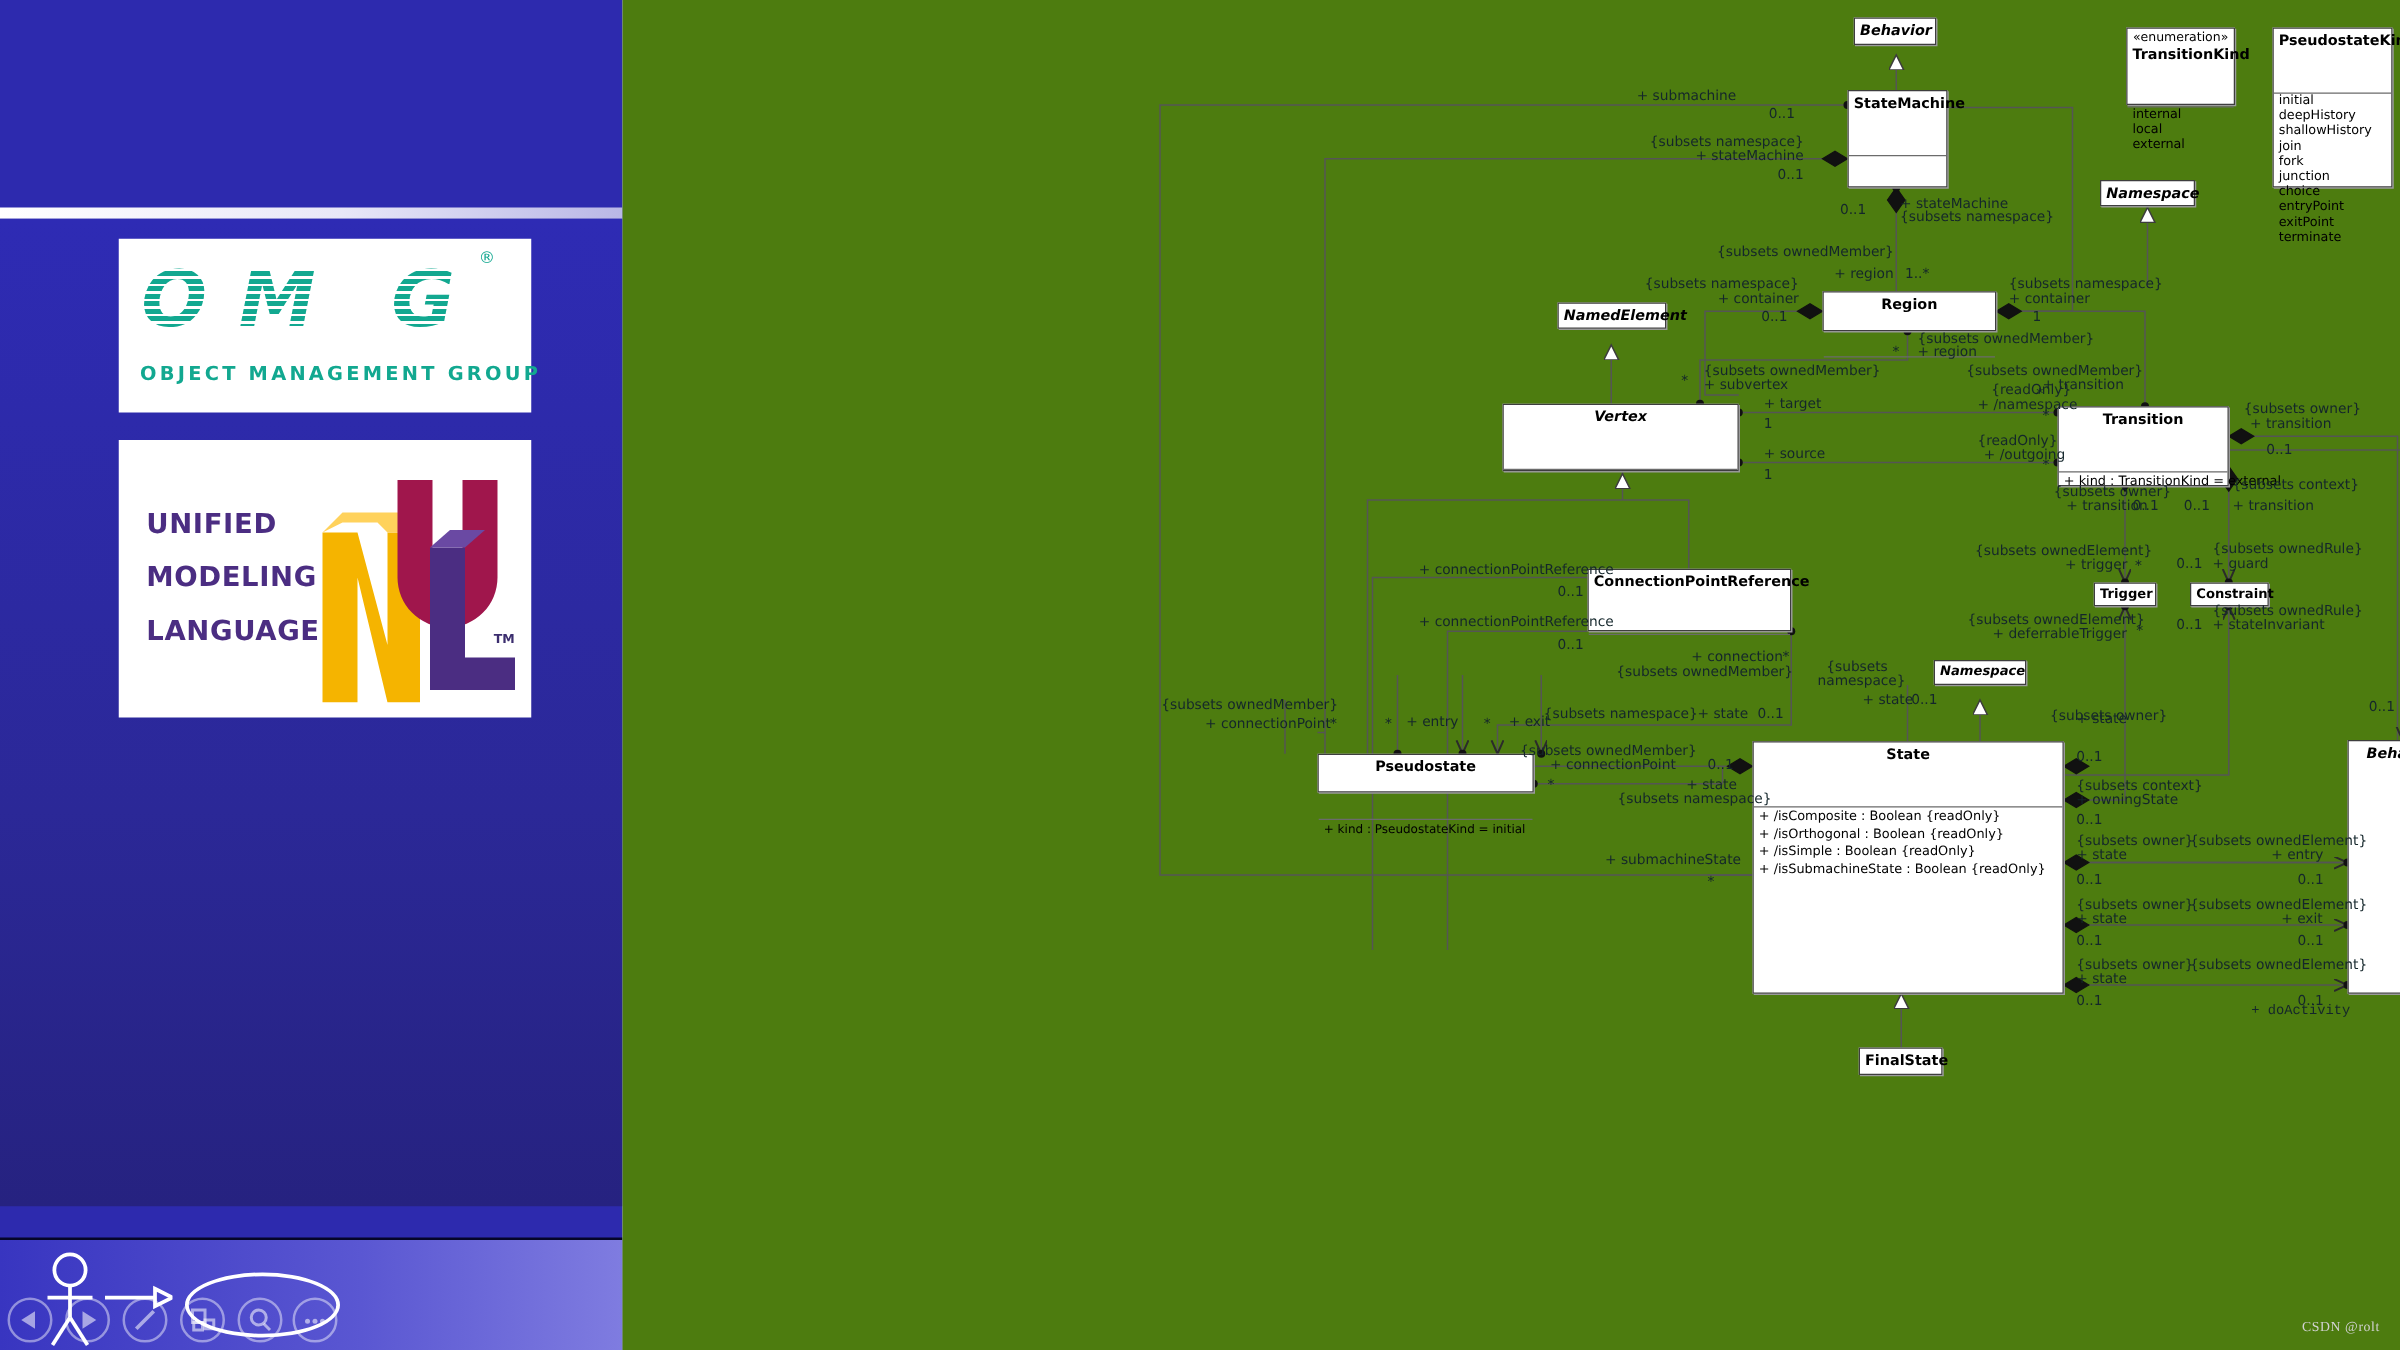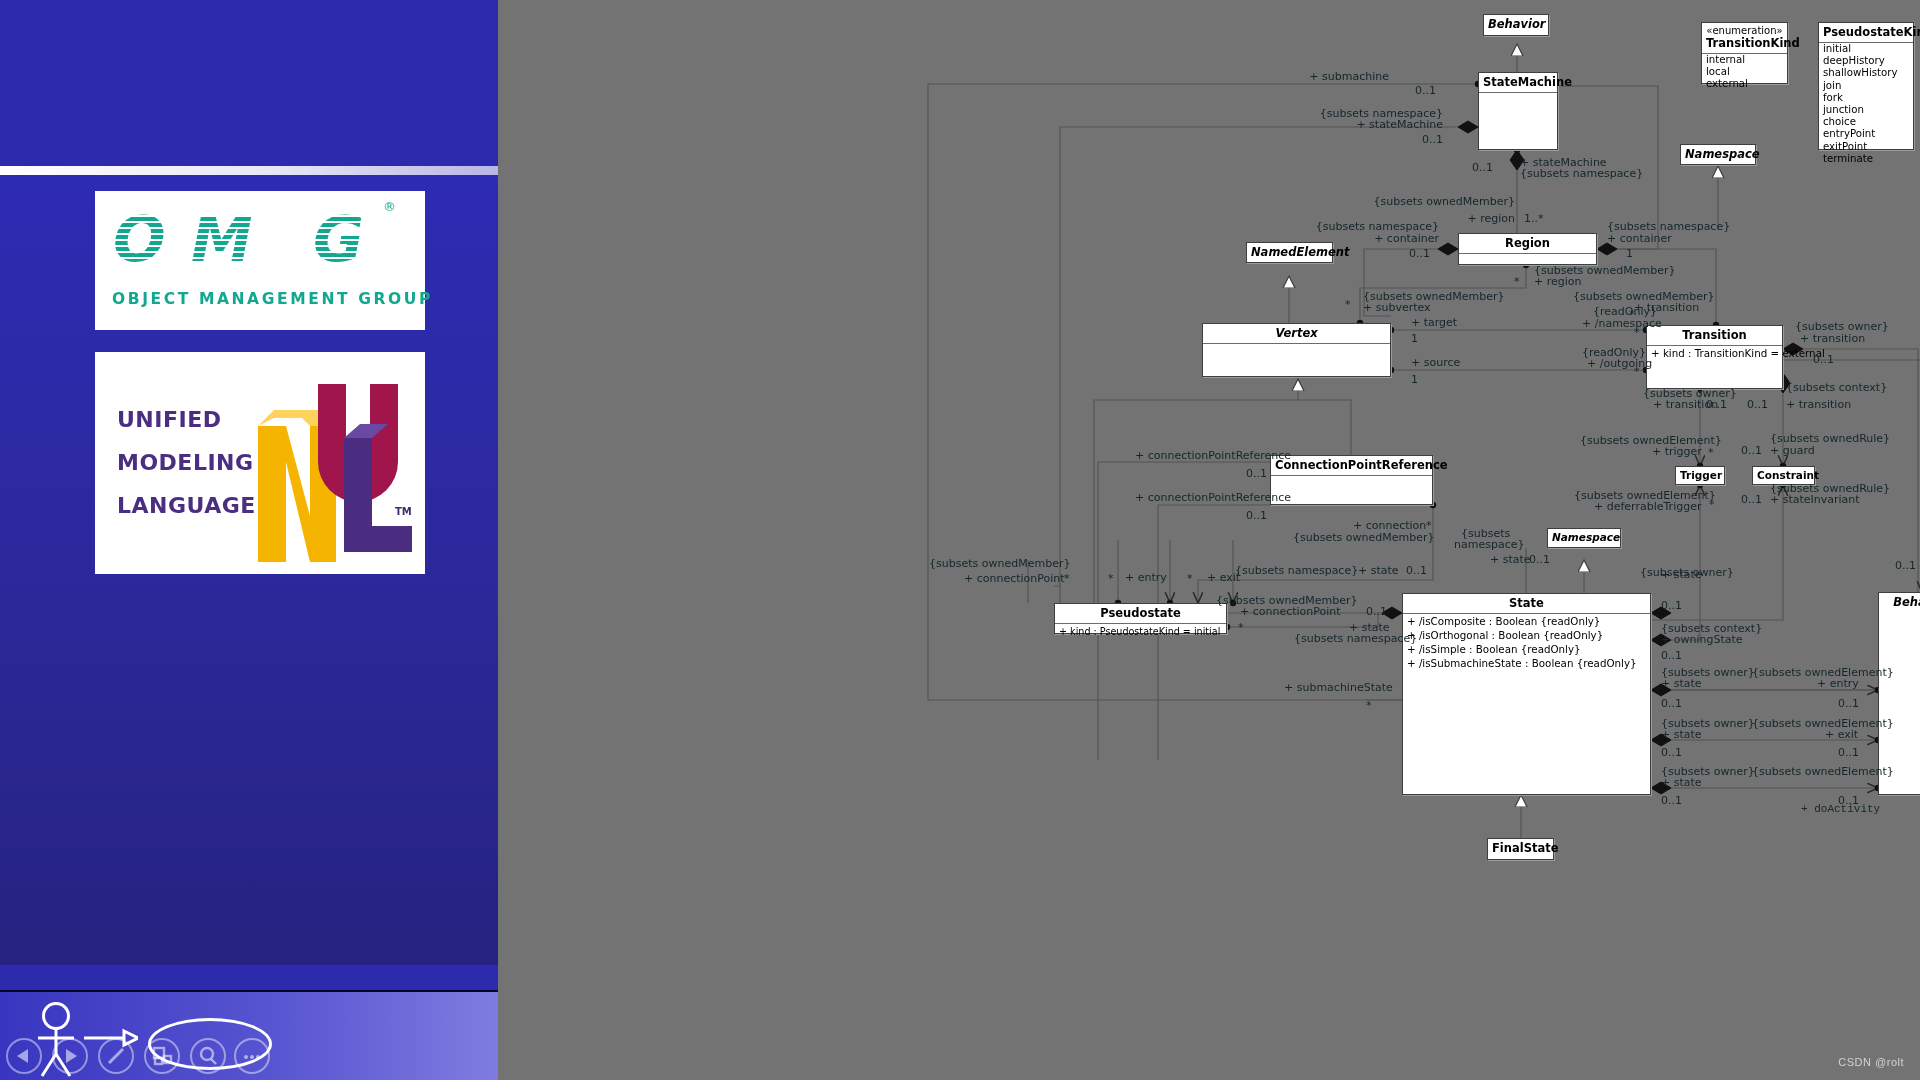--- a/index.html
+++ b/index.html
@@ -133,21 +133,21 @@
   #ctrl-next { left: 52px; }
   #ctrl-pen  { left: 98px; }
   #ctrl-menu { left: 144px; }
   #ctrl-zoom { left: 190px; }
   #ctrl-more { left: 234px; }
 
   
   #canvas {
     position: absolute; left: 498px; top: 0;
     width: 1422px; height: 1080px;
-    background: #737373;
+    background: #4d7c0f;
     overflow: hidden;
   }
   #canvas svg { position: absolute; left: 0; top: 0; }
 
   .uml-box {
     position: absolute;
     background: #ffffff;
     border: 1.4px solid #3e3e3e;
     box-shadow: 1px 1px 0 #9b9b9b;
   }
@@ -156,20 +156,21 @@
     font-family: "DejaVu Sans", sans-serif;
     font-weight: bold;
     font-size: 11.5px;
     color: #000;
     padding: 2px 4px 3px;
     white-space: nowrap;
   }
   .uml-name.abstract { font-style: italic; }
   .uml-compartment {
     border-top: 1.3px solid #6b6b6b;
+    margin-top: 32px;
   }
   .uml-attr {
     font-family: "DejaVu Sans", sans-serif;
     font-size: 10.3px;
     color: #000;
     padding: 1px 3px 0 4px;
     white-space: nowrap;
     line-height: 13px;
   }
   .uml-stereo {
@@ -192,21 +193,21 @@
     font-size: 11px;
     color: #14262b;
     white-space: nowrap;
     line-height: 12.5px;
   }
   .lbl.r { text-align: right; }
 
   #watermark {
     position: absolute; right: 16px; bottom: 12px;
     color: #d2d2d2; font-size: 11px;
-    font-family: Liberation Sans, sans-serif;
+    font-family: Liberation Serif, serif;
     letter-spacing: 0.5px;
   }
 </style>
 </head>
 <body>
 
 <div id="root">
 
   <div id="slide-panel">
 

